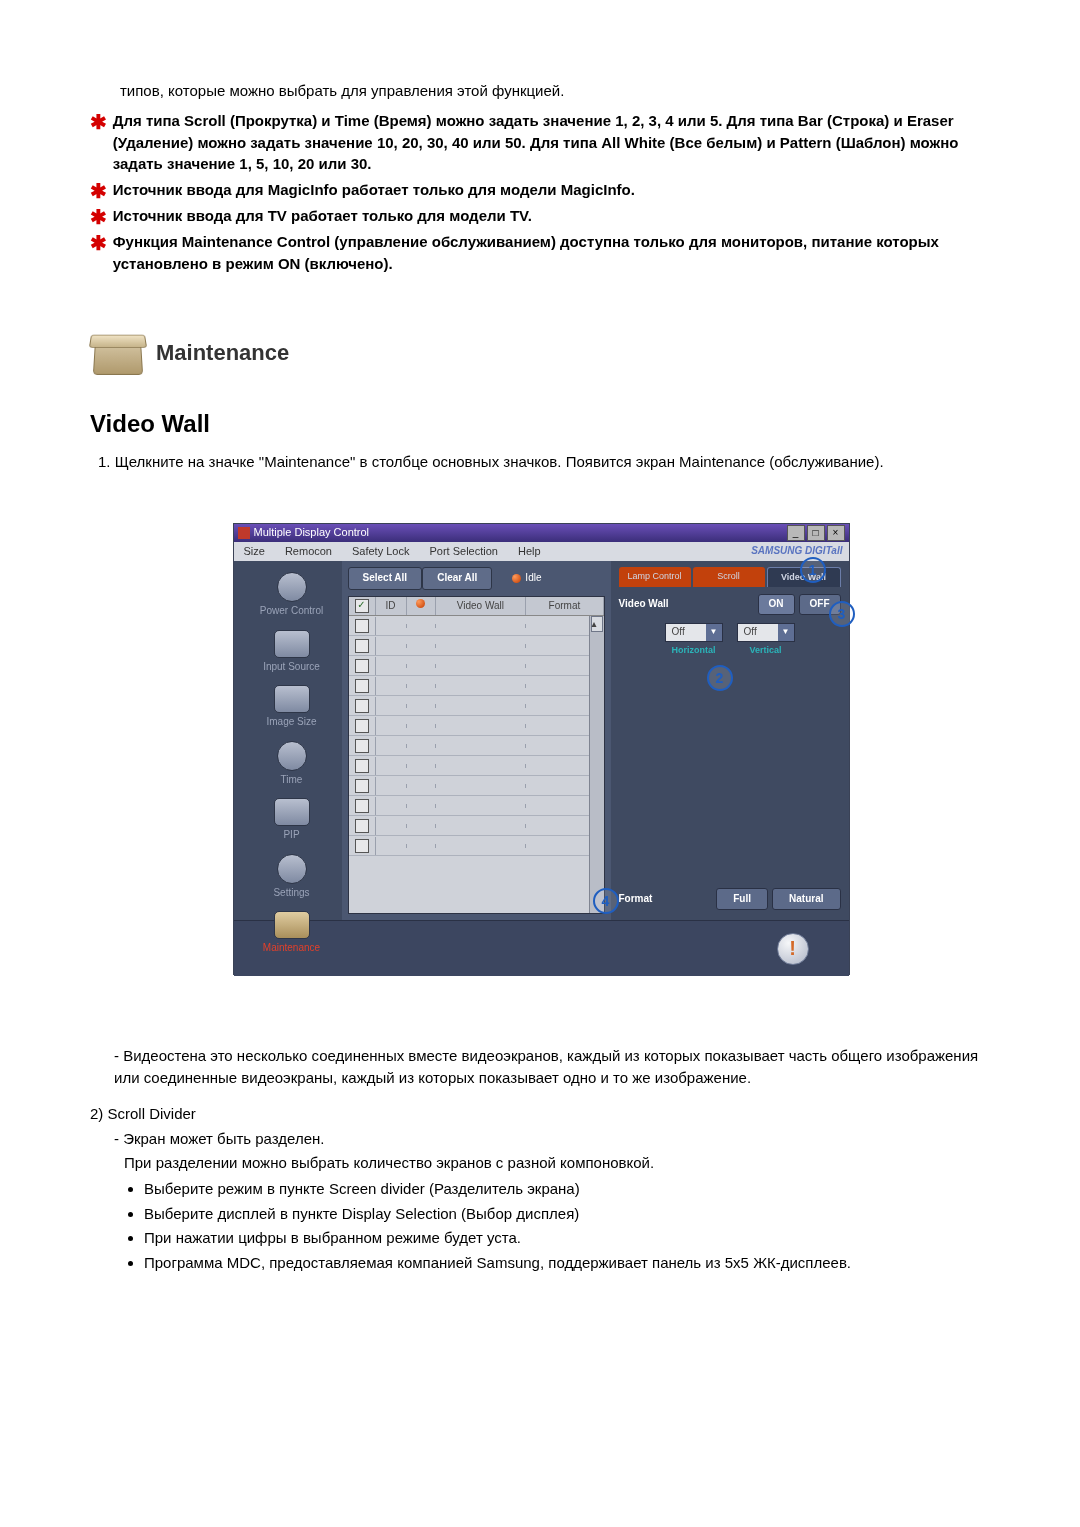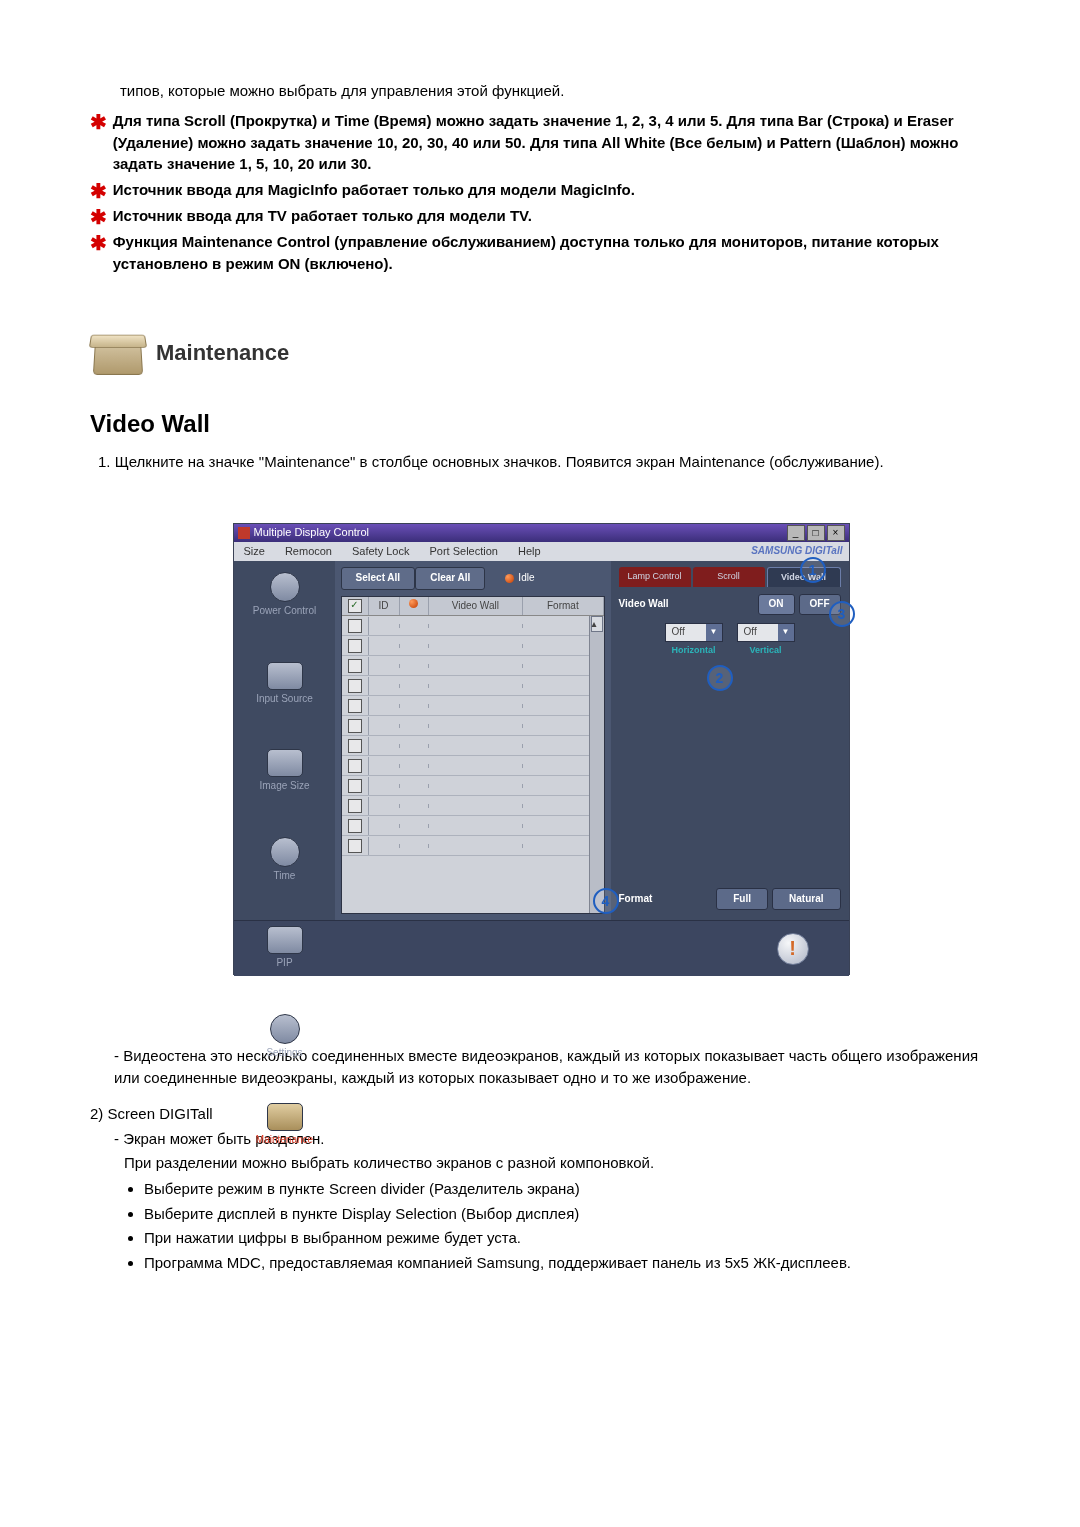--- a/index.html
+++ b/index.html
@@ -143,25 +143,24 @@
     text-align: center;
   }
   .app-body {
     display: flex;
     height: calc(100% - 17px - 19px - 55px);
     background: #4b5771;
   }
   .sidebar {
     width: 100px;
     background: #3f4a61;
-    padding: 8px 0 0 1px;
+    padding: 8px 0 0 8px;
     display: flex;
     flex-direction: column;
     align-items: center;
-    gap: 32px;
   }
   .sidebar-item {
     width: 80px;
     text-align: center;
     margin: 3px 0 8px 0;
     font-size: 10px;
     color: #9aa3b8;
   }
   .sidebar-item.active { color: #e2402a; }
   .sidebar-icon {
@@ -270,21 +269,21 @@
   .tabs {
     display: flex;
     gap: 2px;
     margin-bottom: 6px;
   }
   .tab {
     flex: 1;
     text-align: center;
     font-size: 9px;
     padding: 3px 0;
-    background: #7f1d1d;
+    background: #c2410c;
     border-radius: 3px 3px 0 0;
     color: #d0d6e4;
     position: relative;
   }
   .tab.active {
     background: #2f3a52;
     border: 1px solid #6b7da8;
     border-bottom: none;
     font-weight: bold;
   }
@@ -681,21 +680,21 @@
         <div class="info-circle">!</div>
       </div>
     </div>
   </div>
 
   <div class="below">
     <div class="dash-item">- Видеостена это несколько соединенных вместе видеоэкранов, каждый из которых показывает часть общего изображения или соединенные видеоэкраны, каждый из которых показывает одно и то же изображение.</div>
 
     <div class="num-item" style="margin-top:14px;">
       <span>2)</span>
-      <span>Screen DIGITall</span>
+      <span>Scroll Divider</span>
     </div>
     <div class="dash-item">- Экран может быть разделен.</div>
     <div class="dash-item" style="margin-left:34px">При разделении можно выбрать количество экранов с разной компоновкой.</div>
     <ul class="bullet-list">
       <li>Выберите режим в пункте Screen divider (Разделитель экрана)</li>
       <li>Выберите дисплей в пункте Display Selection (Выбор дисплея)</li>
       <li>При нажатии цифры в выбранном режиме будет уста.</li>
       <li>Программа MDC, предоставляемая компанией Samsung, поддерживает панель из 5x5 ЖК-дисплеев.</li>
     </ul>
   </div>

